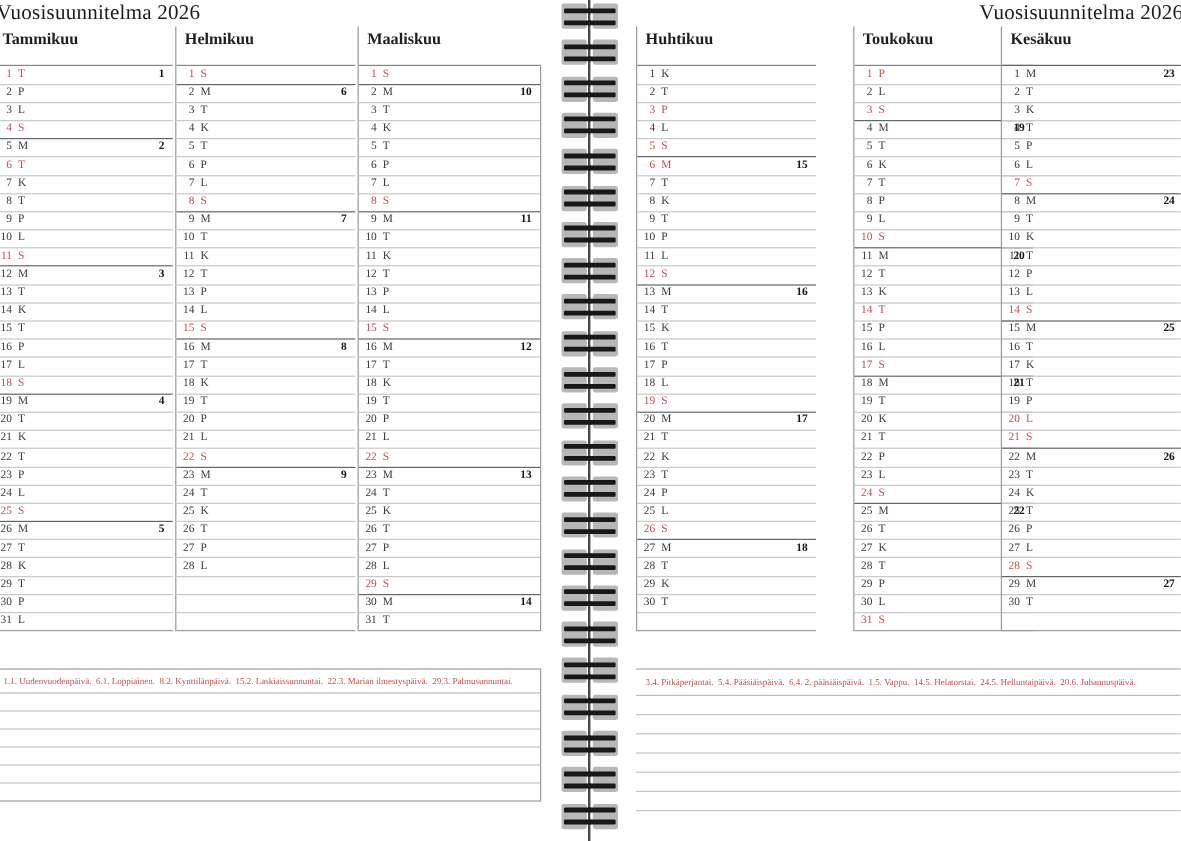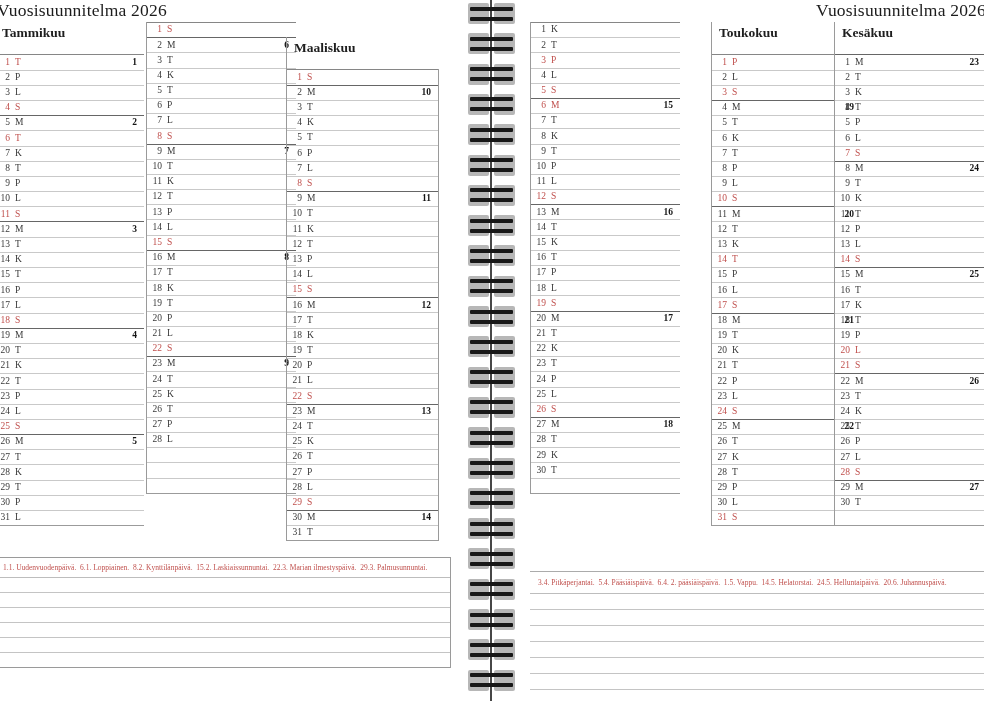--- a/index.html
+++ b/index.html
@@ -34,21 +34,21 @@
   }
   .day-row.first{border-top:1px solid #868686;}
   .day-row.monday{border-top:1px solid var(--dark);}
   .day-row.red{color:var(--red);}
   .num{display:inline-block;width:12px;text-align:right;margin-left:3px;}
   .dow{margin-left:5px;}
   .wk{margin-left:auto;margin-right:7px;font-weight:bold;font-size:9.5px;color:#141414;}
 
   .notes{position:absolute;box-sizing:border-box;}
   #notes-left{left:-6px;top:557px;width:457px;border:1px solid var(--border);}
-  #notes-right{left:530px;top:557px;width:454px;border-top:1px solid #ababab;margin-top:14px;}
+  #notes-right{left:530px;top:557px;width:454px;border-top:1px solid #ababab;}
   .notes-head{
     box-sizing:border-box;height:20px;padding:5px 0 0 8px;
     border-bottom:1px solid #bdbdbd;
     font-size:7.5px;color:var(--red);white-space:pre;overflow:hidden;
   }
   #notes-right .notes-head{height:22px;padding-top:6px;}
   .note-line{height:14px;border-bottom:1px solid #c4c4c4;}
   #notes-right .note-line{height:15px;}
   #notes-left .note-line:last-child{border-bottom:none;}
 
@@ -199,20 +199,21 @@
           <span class="num">30</span>
           <span class="dow">P</span>
         </div>
         <div class="day-row">
           <span class="num">31</span>
           <span class="dow">L</span>
         </div>
       </div>
     </div>
     <div class="month-col" style="left: 146px;">
+      <div class="month-name">Helmikuu</div>
       <div class="grid">
         <div class="day-row first red">
           <span class="num">1</span>
           <span class="dow">S</span>
         </div>
         <div class="day-row monday">
           <span class="num">2</span>
           <span class="dow">M</span>
           <span class="wk">6</span>
         </div>
@@ -321,21 +322,21 @@
         </div>
         <div class="day-row">
           <span class="num">28</span>
           <span class="dow">L</span>
         </div>
         <div class="day-row"></div>
         <div class="day-row"></div>
         <div class="day-row"></div>
       </div>
     </div>
-    <div class="month-col" style="left: 286px; margin-top: 15px;">
+    <div class="month-col" style="left: 298px;">
       <div class="month-name">Maaliskuu</div>
       <div class="grid last">
         <div class="day-row first red">
           <span class="num">1</span>
           <span class="dow">S</span>
         </div>
         <div class="day-row monday">
           <span class="num">2</span>
           <span class="dow">M</span>
           <span class="wk">10</span>
@@ -456,20 +457,21 @@
           <span class="dow">M</span>
           <span class="wk">14</span>
         </div>
         <div class="day-row">
           <span class="num">31</span>
           <span class="dow">T</span>
         </div>
       </div>
     </div>
     <div class="month-col" style="left: 530px;">
+      <div class="month-name">Huhtikuu</div>
       <div class="grid">
         <div class="day-row first">
           <span class="num">1</span>
           <span class="dow">K</span>
         </div>
         <div class="day-row">
           <span class="num">2</span>
           <span class="dow">T</span>
         </div>
         <div class="day-row red">

